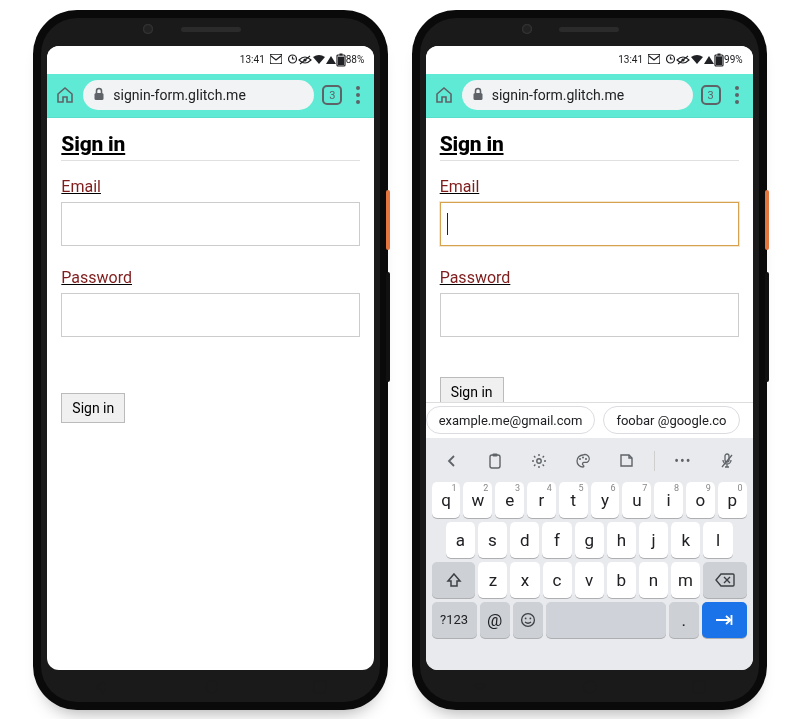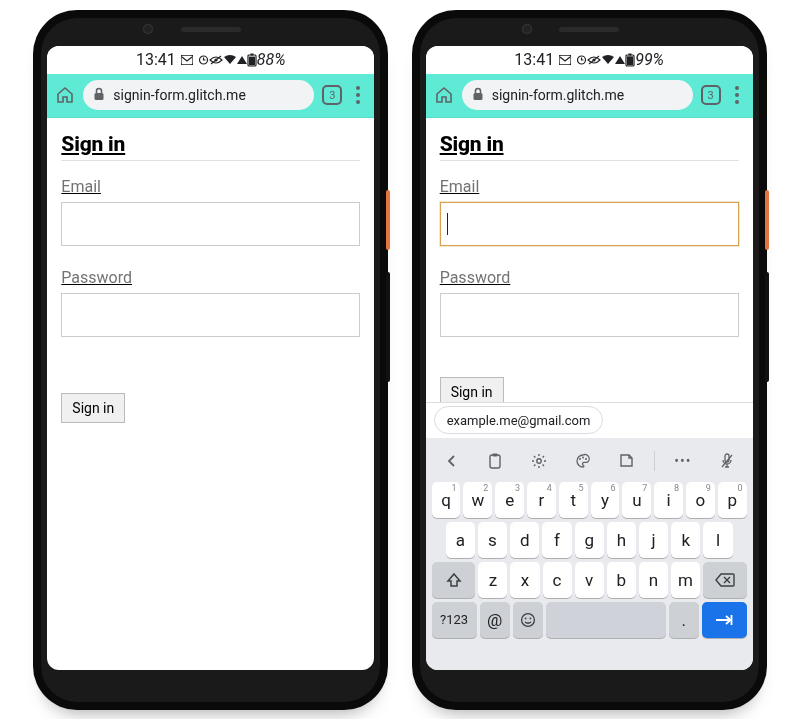--- a/index.html
+++ b/index.html
@@ -93,28 +93,28 @@
     width: 4px; height: 110px;
     background: #111;
     border-radius: 2px;
   }
 
   
   .status {
     height: 24px;
     display: flex;
     align-items: center;
-    justify-content: center;
+    justify-content: flex-end;
     padding: 14px 10px;
-    font-size: 16px;
+    font-size: 10px;
     color: #202124;
     background: var(--status-bg);
   }
   .status-left { display: flex; align-items: center; gap: 5px; }
-  .status-right { display: flex; align-items: center; gap: 0; font-style: italic; }
+  .status-right { display: flex; align-items: center; gap: 0; }
   .tri {
     width: 0; height: 0;
     border-left: 5px solid transparent;
     border-right: 5px solid transparent;
     border-bottom: 8px solid #202124;
   }
   .wifi-icon, .batt, .eye-icon { display:inline-flex; }
 
   
   .urlbar-row {
@@ -164,21 +164,21 @@
   .page h1 {
     font-size: 21px;
     font-weight: 800;
     margin: 4px 0 4px 0;
     letter-spacing: -0.2px;
   }
   .rule { height:1px; background:var(--gray-1); margin-bottom:16px; }
   .field-label {
     font-size: 16px;
     margin: 0 0 6px 0;
-    color:#737373;
+    color:#7f1d1d;
   }
   .input-box {
     width: 100%;
     height: 44px;
     border: 1px solid var(--gray-2);
     background:#fff;
     margin-bottom: 22px;
     padding: 0 6px;
     display:flex;
     align-items:center;
@@ -206,21 +206,21 @@
   }
 
   
   .autofill-strip {
     position: absolute;
     left:0; right:0;
     height: 36px;
     display:flex;
     align-items:center;
     gap:8px;
-    padding: 0 8px;
+    padding: 0 0;
     background:#fff;
     border-top:1px solid #ddd;
     overflow:hidden;
   }
   .chip {
     height: 28px;
     padding: 0 12px;
     border-radius: 14px;
     border:1px solid #dadce0;
     background:#fff;
@@ -508,20 +508,23 @@
       </div>
 
       <button class="submit-btn half-hidden" style="margin-bottom:0;">
         <span>Sign in</span>
       </button>
 
       
       <div class="autofill-strip" style="bottom:232px;">
         <div class="chip">
           <span>example.me@gmail.com</span>
+        </div>
+        <div class="chip">
+          <span>foobar @google.co</span>
         </div>
       </div>
 
       
       <div class="keyboard" style="height:232px;">
         <div class="kb-toolbar">
           <div class="kb-tool">
             <svg width="14" height="14" viewBox="0 0 14 14">
                 <path d="M9 2 L4 7 L9 12" fill="none" stroke="#5f6368" stroke-width="1.8"></path>
               </svg>

